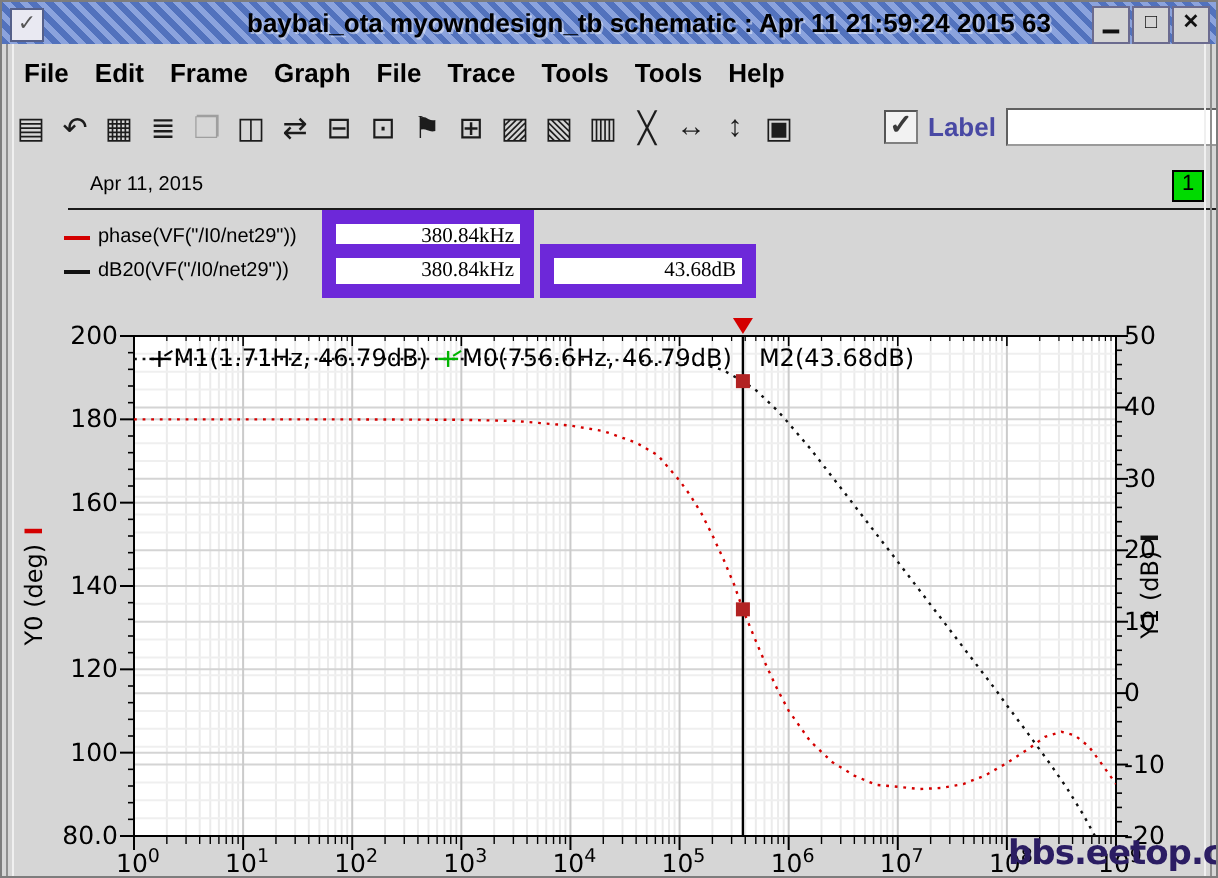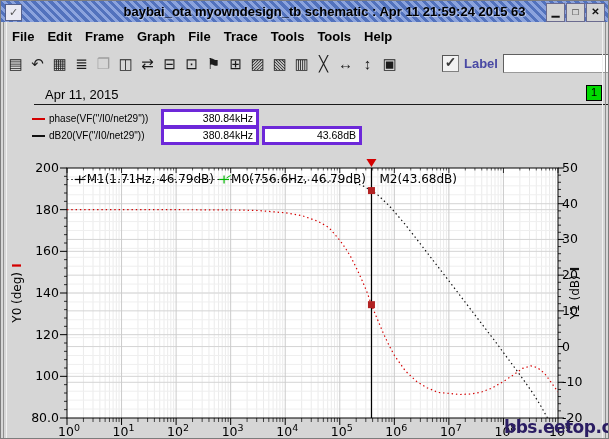--- a/index.html
+++ b/index.html
@@ -29,32 +29,32 @@
   .ticon{width:21px;height:21px;margin-right:1px;display:flex;align-items:center;justify-content:center;
      font-size:15px;color:#1c1c1c;}
   .ticon.disabled{color:#9f9f9f;}
   .cbx{width:15px;height:15px;margin-left:41px;background:#f2f2f2;border:1px solid #808080;
      border-top-color:#555;border-left-color:#555;font-size:14px;font-weight:bold;line-height:12px;
      text-align:center;color:#3a3a3a;flex:none;}
   .cbx-label{font-weight:bold;font-size:13px;color:#4949a4;margin:16px 5px;}
   .label-input{width:101px;height:15px;background:#fff;border:1px solid #9a9a9a;
      border-top-color:#606060;border-left-color:#606060;font-size:11px;font-family:"Liberation Sans",sans-serif;}
   
-  .header-date{position:absolute;top:86px;left:44px;font-size:13px;color:#000;}
+  .header-date{position:absolute;top:86px;left:44px;font-size:10px;color:#000;}
   .header-title{position:absolute;top:86px;left:0;right:0;text-align:center;font-size:12.5px;color:#000;}
   .header-rule{position:absolute;top:103px;left:33px;right:0;height:1px;background:#1a1a1a;}
   .badge{position:absolute;top:84px;left:585px;width:14px;height:14px;background:#00da00;
      border:1px solid #000;font-size:11px;line-height:13px;text-align:center;color:#000;}
   
   .legend-area{position:absolute;top:110px;left:0;width:609px;}
   .lrow{display:flex;align-items:center;height:15px;margin-bottom:2px;padding-left:31px;}
   .lswatch{width:13px;height:2px;margin-right:4px;flex:none;}
   .lname{font-size:10px;color:#000;width:112px;white-space:nowrap;overflow:hidden;}
-  .lbox{height:13px;background:#fff;border:3px solid #6d28d9;font-size:10.5px;text-align:right;
-     padding:0 3px;line-height:13px;color:#000;font-family:Liberation Sans, sans-serif;}
+  .lbox{height:13px;background:#fff;border:7px solid #6d28d9;font-size:10.5px;text-align:right;
+     padding:0 3px;line-height:13px;color:#000;font-family:Liberation Serif, serif;}
   .lbox.freq{width:86px;margin-right:3px;}
   .lbox.val{width:88px;}
   
   #chart-svg{position:absolute;top:150px;left:0;}
   #chart-svg text{font-family:"DejaVu Sans",sans-serif;fill:#000;}
   
   .watermark{position:absolute;top:416px;left:503px;width:106px;overflow:hidden;
      font-family:"DejaVu Sans",sans-serif;font-weight:bold;font-size:17px;color:#2b1d63;
      z-index:6;white-space:nowrap;letter-spacing:-0.5px;}
   .left-frame{position:absolute;top:21px;bottom:0;left:2px;width:2px;

